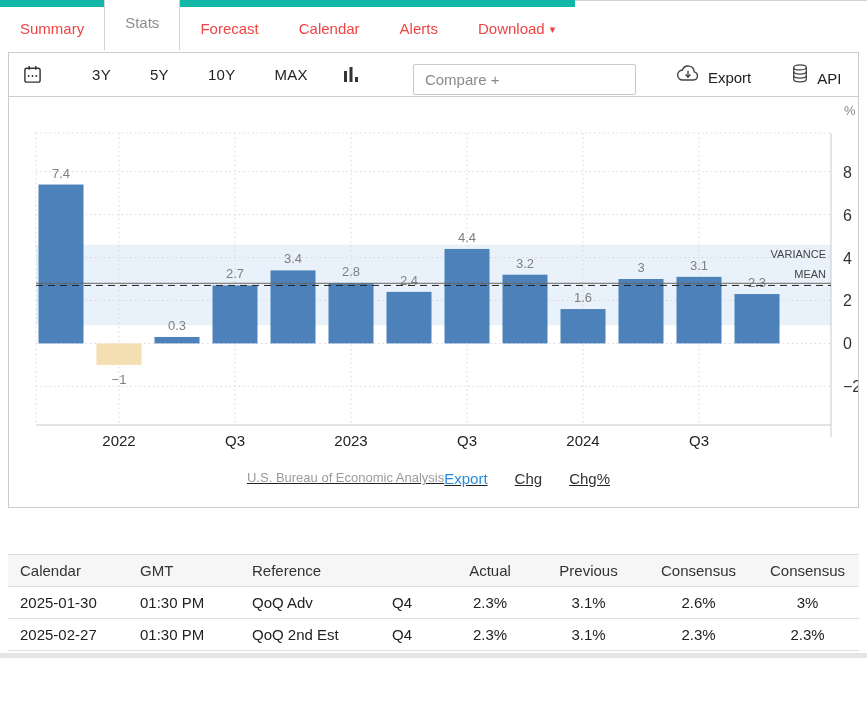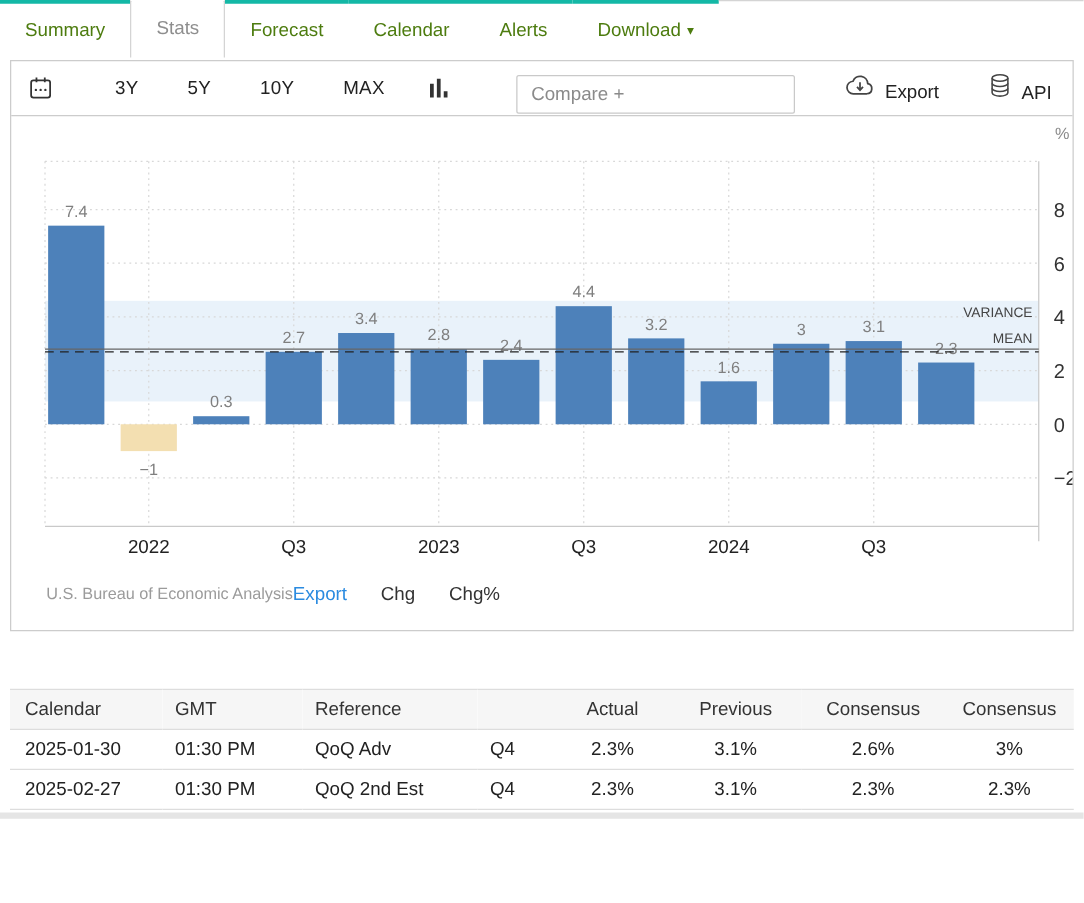--- a/index.html
+++ b/index.html
@@ -10,22 +10,22 @@
     font-family:"Liberation Sans", sans-serif;
     position:relative;
   }
   .page-title {
     font-size:17px; font-weight:bold; color:#333;
     padding:6px 8px 4px 8px;
   }
   
   .tabs { display:flex; font-size:15px; }
   .tab {
-    padding:13px 20px 13px; border-top:3px solid #14b8a6;
-    color:#4d7c0f; cursor:pointer; white-space:nowrap;
+    padding:13px 20px 13px; border-top:7px solid #14b8a6;
+    color:#ef4444; cursor:pointer; white-space:nowrap;
   }
   .tab.active {
     border-top:1px solid transparent;
     border-left:1px solid #d4d4d4; border-right:1px solid #d4d4d4;
     color:#8e8e8e;
   }
   .tabs .filler { flex:1; border-top:1px solid #d4d4d4; }
   .caret { font-size:11px; margin-left:5px; position:relative; top:-1px; }
   
   .panel { margin:2px 8px 0 8px; border:1px solid #ccc; background:#fff; }
@@ -53,22 +53,23 @@
     display:flex; align-items:flex-end; gap:8px; cursor:pointer;
     font-size:15px; color:#222; margin-left:40px;
   }
   .kebab {
     margin-left:38px; margin-right:4px; display:flex; flex-direction:column;
     gap:3px; cursor:pointer; padding:2px;
   }
   .kebab i { width:4px; height:4px; border-radius:50%; background:#4a4a4a; }
   svg text { font-family:"Liberation Sans", sans-serif; }
   .chart-footer {
-    display:flex; justify-content:flex-start; align-items:flex-start;
+    display:flex; justify-content:center; align-items:flex-start;
     padding:13px 38px 20px 28px;
+    text-decoration:underline;
   }
   .source { font-size:13px; color:#9b9b9b; }
   .series-links { display:flex; gap:27px; font-size:15px; }
   .series-link { color:#333; cursor:pointer; }
   .series-link.active { color:#2b8be0; }
   
   .cal-table {
     margin:46px 8px 0 8px; border-collapse:collapse; width:851px;
     font-size:15px; table-layout:fixed;
   }

